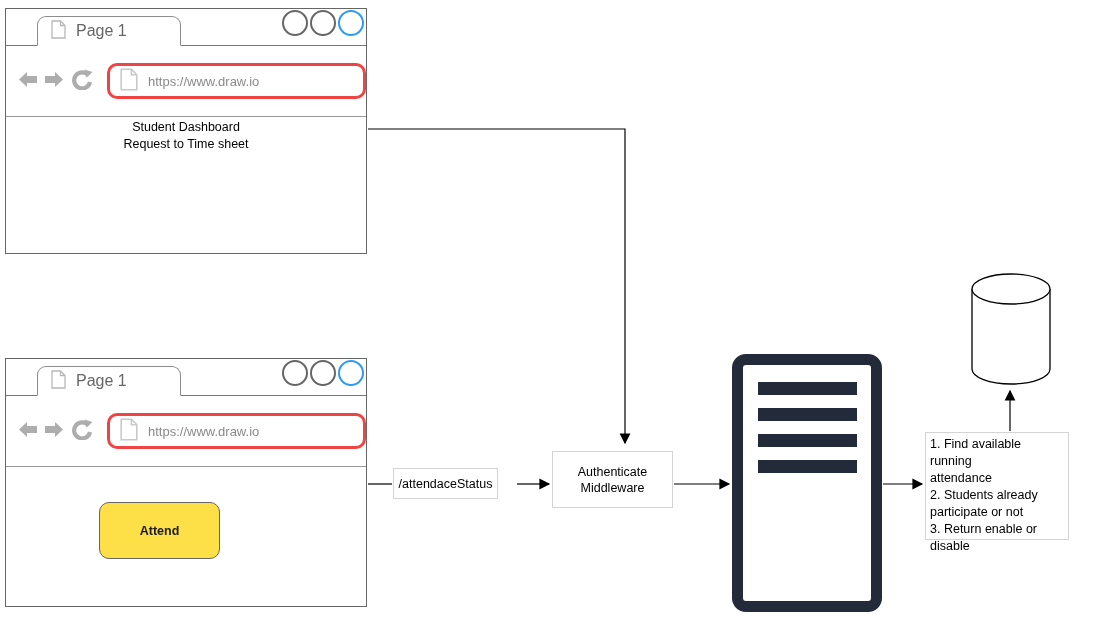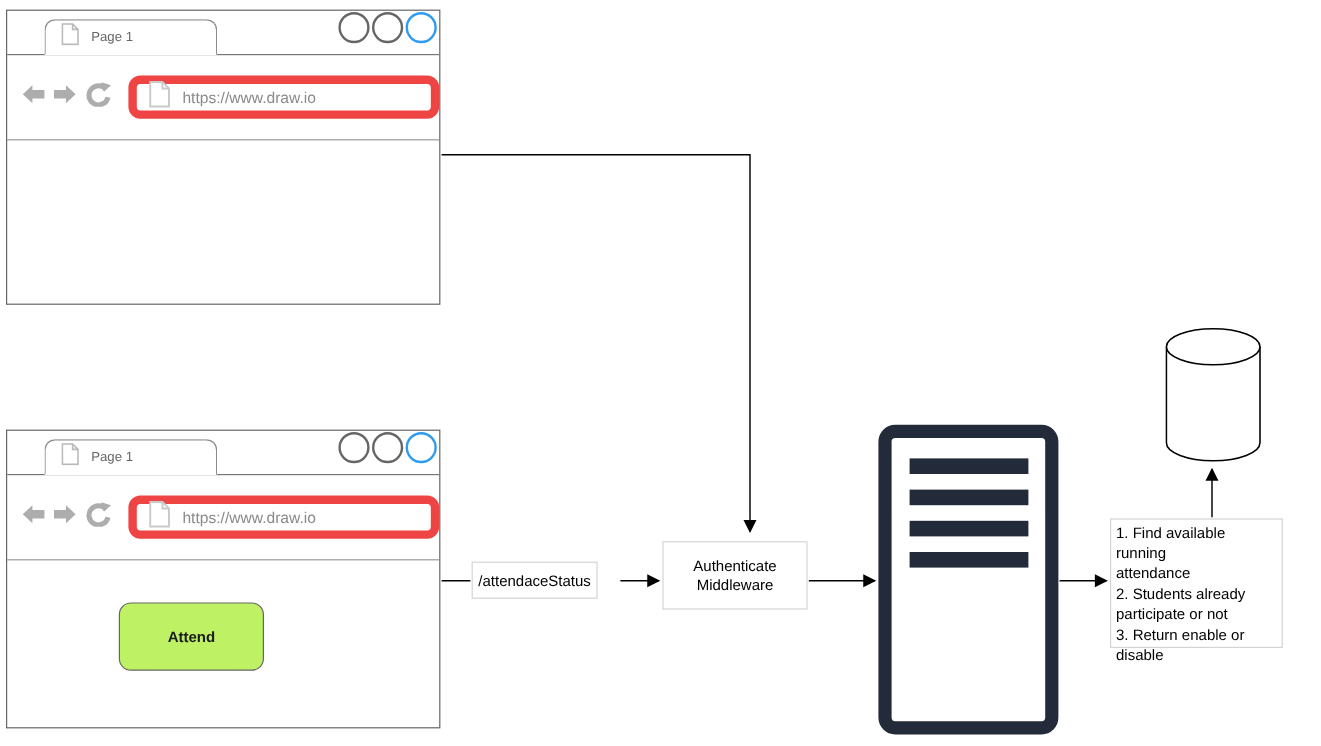--- a/index.html
+++ b/index.html
@@ -11,36 +11,36 @@
 
   
   .browser { position:absolute; left:5px; width:362px; background:#fff; border:1px solid #666; z-index:2; }
   #browser-top { top:8px; height:246px; }
   #browser-bottom { top:358px; height:249px; }
 
   .tabbar { position:relative; height:37px; border-bottom:1px solid #777; display:flex; align-items:flex-end; }
   .tab { position:relative; z-index:3; margin-left:31px; margin-bottom:-1px; width:144px; height:30px;
          background:#fff; border:1px solid #8c8c8c; border-bottom:1px solid #fff;
          border-radius:9px 9px 0 0; display:flex; align-items:center; gap:10px; padding-left:13px; }
-  .tab-label { color:#666; font-size:11px; }
+  .tab-label { color:#666; font-size:16px; }
   .circles { margin-left:auto; display:flex; gap:2px; margin-right:2px; margin-bottom:9px; }
   .circle { width:26px; height:26px; border-radius:50%; border:2px solid #666; background:#fff; }
   .circle.blue { border-color:#2D9BF0; }
 
   .navbar { height:71px; border-bottom:1px solid #999; display:flex; align-items:center; }
   .nav-icons { display:flex; align-items:center; gap:6px; margin-left:12px; }
-  .urlbar { margin-left:14px; width:277px; height:36px; border:7px solid #ef4444; border-radius:10px;
+  .urlbar { margin-left:14px; width:277px; height:36px; border:3px solid #ef4444; border-radius:10px;
             display:flex; align-items:center; gap:10px; padding-left:10px; background:#fff; }
   .url-text { color:#8a8a8a; font-size:13px; }
 
   .content { position:relative; height:138px; }
   #browser-bottom .content { height:141px; }
   .content-text { padding-top:2px; text-align:center; font-size:12.5px; line-height:17px; color:#000; white-space:pre-line; }
   .attend-btn { position:absolute; left:93px; top:35px; width:121px; height:57px;
-                background:#bef264; border:1px solid #666; border-radius:10px;
+                background:#fde047; border:1px solid #666; border-radius:10px;
                 display:flex; align-items:center; justify-content:center;
                 font-weight:bold; font-size:12.5px; color:#1a1a1a; cursor:pointer; }
 
   
   .flow-box { position:absolute; z-index:2; background:#fff; border:1px solid #d4d4d4;
               display:flex; align-items:center; justify-content:center; text-align:center;
               font-size:12.5px; line-height:16px; color:#000; white-space:pre-line; }
   #route-box { left:393px; top:468px; width:105px; height:31px; }
   #middleware-box { left:552px; top:451px; width:121px; height:57px; }
   #result-box { left:925px; top:432px; width:144px; height:108px;
@@ -114,20 +114,24 @@
       <div class="urlbar">
         <span>
           <svg width="18" height="23" viewBox="0 0 15 19">
               <path d="M1,1 h8.5 L14,5.5 V18 H1 Z" fill="#fff" stroke="#c9c9c9" stroke-width="1.3"></path>
               <path d="M9.5,1 V5.5 H14" fill="none" stroke="#c9c9c9" stroke-width="1.3"></path>
             </svg>
         </span>
         <span class="url-text">https://www.draw.io</span>
       </div>
     </div>
+    <div class="content">
+      <div class="content-text">Student Dashboard
+Request to Time sheet</div>
+    </div>
   </div>
 
   <div class="browser" id="browser-bottom">
     <div class="tabbar">
       <div class="tab">
         <span>
           <svg width="15" height="19" viewBox="0 0 15 19">
               <path d="M1,1 h8.5 L14,5.5 V18 H1 Z" fill="#fff" stroke="#b8b8b8" stroke-width="1.3"></path>
               <path d="M9.5,1 V5.5 H14" fill="none" stroke="#b8b8b8" stroke-width="1.3"></path>
             </svg>

